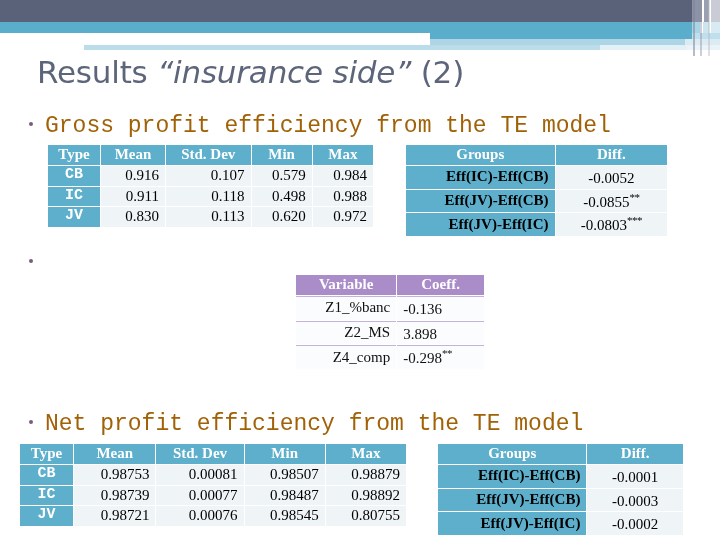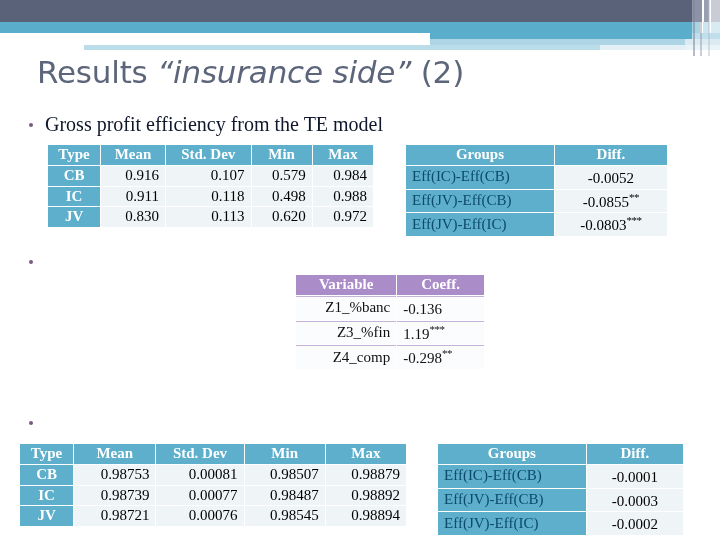--- a/index.html
+++ b/index.html
@@ -45,23 +45,23 @@
     font-size: 31px;
     color: #5C6579;
     letter-spacing: -0.2px;
     white-space: nowrap;
   }
   #title .it { font-style: italic; }
 
   
   .bullet {
     position: absolute;
-    font-family: Liberation Serif, serif;
-    font-size: 20px;
-    color: #0f172a;
+    font-family: Liberation Mono, monospace;
+    font-size: 23px;
+    color: #a16207;
     white-space: nowrap;
   }
   .bullet .dot {
     display:inline-block;
     width:4px; height:4px;
     background:#7a5b80;
     border-radius:50%;
     vertical-align: middle;
     margin-right: 12px;
     margin-bottom: 3px;
@@ -94,26 +94,27 @@
     padding: 1px 6px 2px 6px;
     text-align: right;
     white-space: nowrap;
     line-height: 1.12;
   }
   table.ppt td.rowhead {
     background: #5DAFCB;
     color: #ffffff;
     font-weight: bold;
     text-align: center;
+    font-family: Liberation Mono, monospace;
   }
   table.ppt td.lbl {
     background: #5DAFCB;
-    color: #0c4a6e;
-    font-weight: normal;
-    text-align: left;
+    color: #000000;
+    font-weight: bold;
+    text-align: right;
   }
   table.ppt td.num { text-align: right; }
 
   
   table.purple th { background: #A98CC8; }
   table.purple td { background: #FBFCFD; }
   table.purple td.vname { text-align: right; background:#FBFCFD; color:#101010; }
   table.purple td.cval  { text-align: left; background:#FBFCFD; color:#101010; }
   table.purple { border-spacing: 1px; }
   table.purple td { border-top: 1px solid #c4b2d8; }
@@ -171,21 +172,21 @@
   <div class="deco-pale5"></div>
   <div class="deco-vline1"></div>
   <div class="deco-vline2"></div>
   <div class="deco-vline3"></div>
 </div>
 
 <div id="title"><span>Results </span><span class="it">“insurance side”</span><span> (2)</span></div>
 
 <div class="bullet" id="bullet1"><span class="dot"></span><span>Gross profit efficiency from the TE model</span></div>
 <div class="bullet" id="bullet2"><span class="dot"></span></div>
-<div class="bullet" id="bullet3"><span class="dot"></span></div>
+<div class="bullet" id="bullet3"><span class="dot"></span><span>Net profit efficiency from the TE model</span></div>
 
 <table class="ppt" id="tbl1">
   <thead>
     <tr>
       <th>Type</th>
       <th>Mean</th>
       <th>Std. Dev</th>
       <th>Min</th>
       <th>Max</th>
     </tr>
@@ -244,22 +245,22 @@
       <th>Variable</th>
       <th>Coeff.</th>
     </tr>
   </thead>
   <tbody>
     <tr>
       <td class="vname">Z1_%banc</td>
       <td class="cval"><span>-0.136</span><sup class="sig"></sup></td>
     </tr>
     <tr>
-      <td class="vname">Z3_%fin</td>
-      <td class="cval"><span>1.19</span><sup class="sig">***</sup></td>
+      <td class="vname">Z2_MS</td>
+      <td class="cval"><span>3.898</span><sup class="sig"></sup></td>
     </tr>
     <tr>
       <td class="vname">Z4_comp</td>
       <td class="cval"><span>-0.298</span><sup class="sig">**</sup></td>
     </tr>
   </tbody>
 </table>
 
 <table class="ppt" id="tbl4">
   <thead>
@@ -284,21 +285,21 @@
       <td class="num">0.98739</td>
       <td class="num">0.00077</td>
       <td class="num">0.98487</td>
       <td class="num">0.98892</td>
     </tr>
     <tr>
       <td class="rowhead">JV</td>
       <td class="num">0.98721</td>
       <td class="num">0.00076</td>
       <td class="num">0.98545</td>
-      <td class="num">0.98894</td>
+      <td class="num">0.80755</td>
     </tr>
   </tbody>
 </table>
 
 <table class="ppt" id="tbl5">
   <thead>
     <tr>
       <th>Groups</th>
       <th>Diff.</th>
     </tr>

